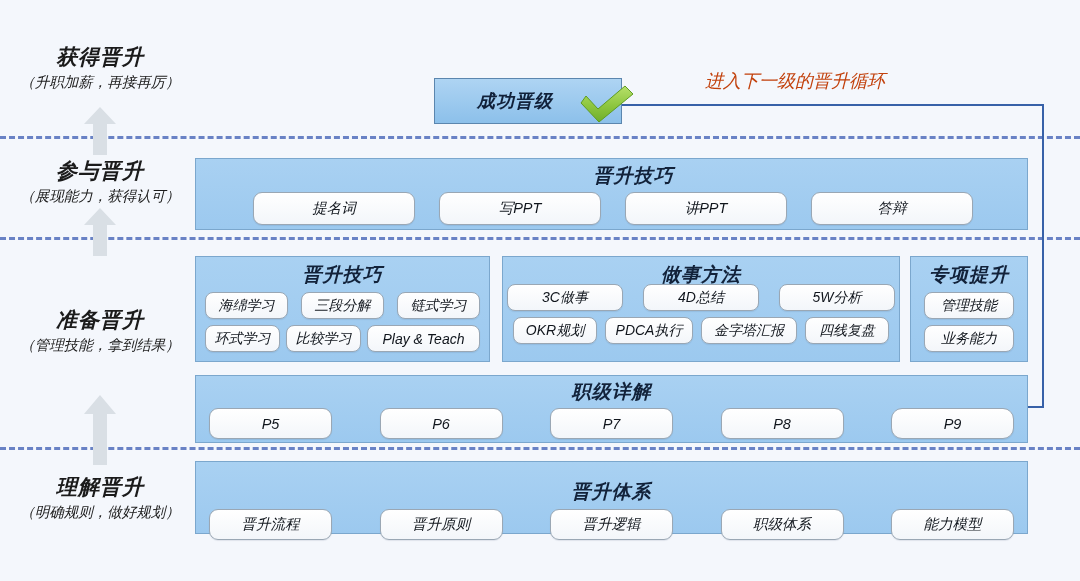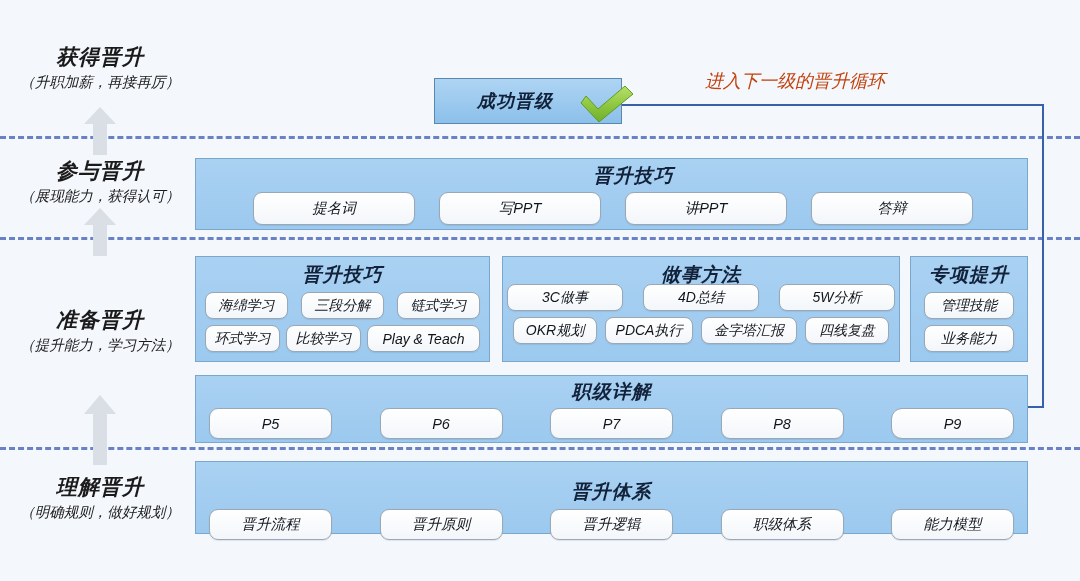--- a/index.html
+++ b/index.html
@@ -96,21 +96,21 @@
   <div class="stage-label" style="top:44px;">
     <div class="ttl">获得晋升</div>
     <div class="sub">（升职加薪，再接再厉）</div>
   </div>
   <div class="stage-label" style="top:158px;">
     <div class="ttl">参与晋升</div>
     <div class="sub">（展现能力，获得认可）</div>
   </div>
   <div class="stage-label" style="top:307px;">
     <div class="ttl">准备晋升</div>
-    <div class="sub">（提升能力，学习方法）</div>
+    <div class="sub">（管理技能，拿到结果）</div>
   </div>
   <div class="stage-label" style="top:474px;">
     <div class="ttl">理解晋升</div>
     <div class="sub">（明确规则，做好规划）</div>
   </div>
 
   <div class="up-arrow" style="left:82px;top:107px;height:48px;">
     <svg width="36" height="48" viewBox="0 0 36 48">
       <polygon points="18,0 34,17 25,17 25,48 11,48 11,17 2,17" fill="#d9dfe5"></polygon>
     </svg>

